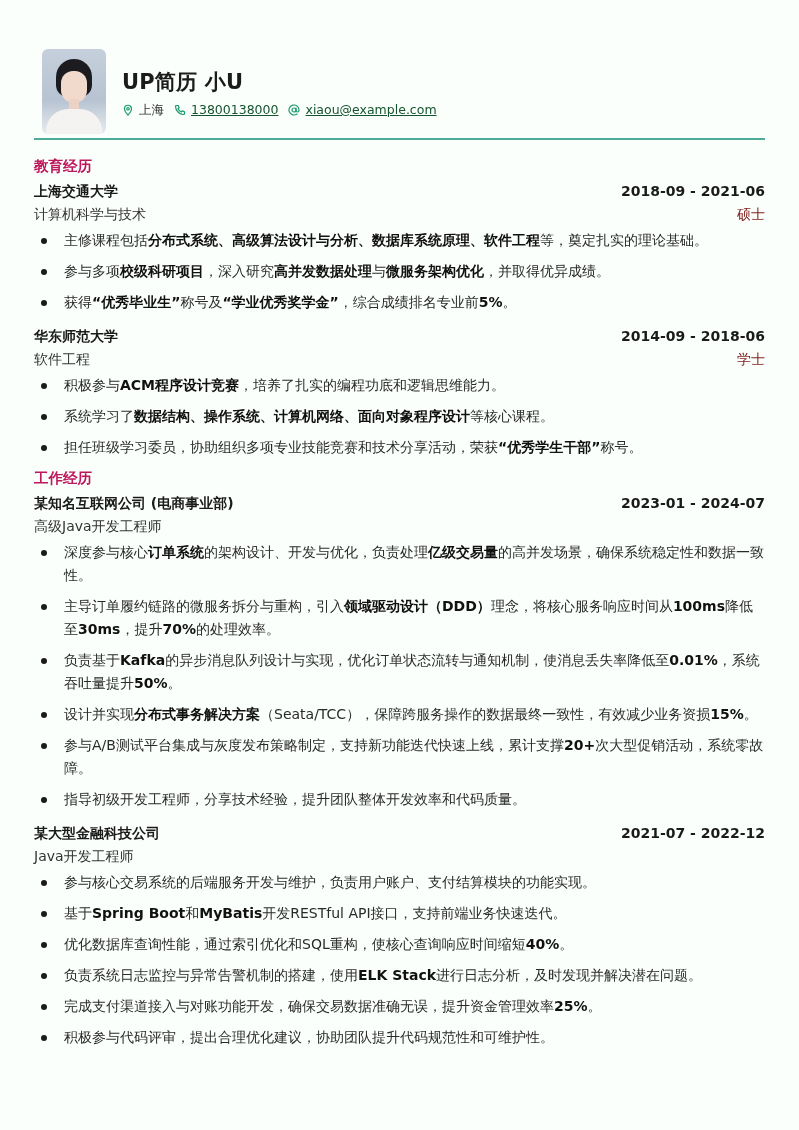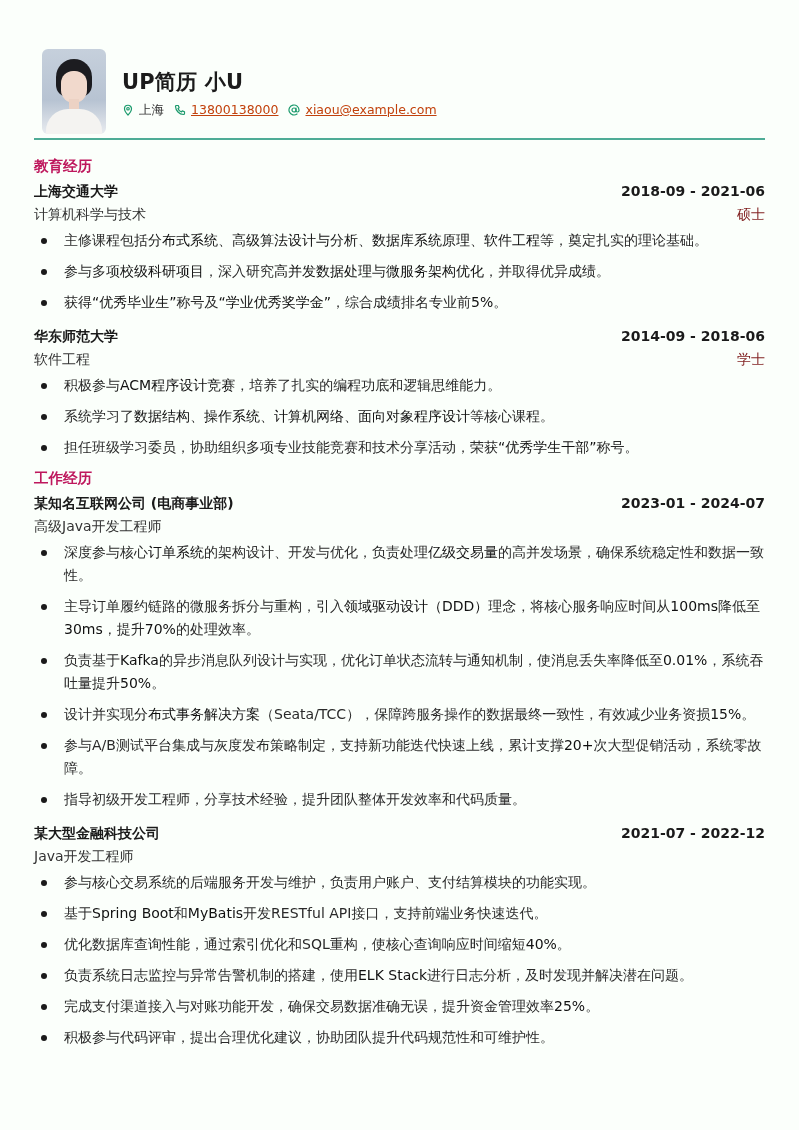--- a/index.html
+++ b/index.html
@@ -20,21 +20,21 @@
   }
   .photo .hair { position: absolute; left: 14px; top: 10px; width: 36px; height: 38px; background: #1c1c20; border-radius: 18px 18px 12px 12px; }
   .photo .face { position: absolute; left: 19px; top: 22px; width: 26px; height: 32px; background: #f1d9cc; border-radius: 13px 13px 14px 14px; }
   .photo .neck { position: absolute; left: 27px; top: 50px; width: 10px; height: 12px; background: #ecd2c4; }
   .photo .body { position: absolute; left: 4px; top: 60px; width: 56px; height: 30px; background: #f4f3f1; border-radius: 22px 22px 0 0; }
   .header-info { margin-left: 16px; padding-top: 4px; }
   .name { font-size: 21px; font-weight: 600; color: #1b1b1b; line-height: 28px; letter-spacing: 0.2px; }
   .contacts { display: flex; align-items: flex-start; font-size: 12.5px; color: #333; margin-top: 6px; line-height: 16px; }
   .contact-item { display: flex; align-items: center; margin-right: 10px; }
   .contact-item svg { width: 12px; height: 12px; margin-right: 5px; }
-  .contact-link { color: #c2410c; text-decoration: underline; }
+  .contact-link { color: #14532d; text-decoration: underline; }
 
   .divider { position: absolute; left: 34px; top: 138px; width: 731px; height: 2px; background: #2f9e84; opacity: 0.85; }
 
   
   .content { position: absolute; left: 34px; top: 155px; width: 731px; }
   .section-title { font-size: 14.5px; font-weight: 700; color: #be185d; line-height: 22px; }
   .entry { margin-top: 2px; }
   .entry + .entry { margin-top: 10px; }
   .row { display: flex; justify-content: space-between; align-items: baseline; }
   .org { font-size: 14px; font-weight: 700; color: #1a1a1a; line-height: 24px; }
@@ -43,21 +43,21 @@
   .deg { font-size: 14px; color: #7f1d1d; line-height: 22px; }
   ul.bullets { list-style: none; margin-top: 4px; }
   ul.bullets li {
     position: relative; padding-left: 30px; font-size: 14px; line-height: 23px;
     color: #2a2a2a; margin-bottom: 8px;
   }
   ul.bullets li::before {
     content: ""; position: absolute; left: 7px; top: 9px; width: 6px; height: 6px;
     border-radius: 50%; background: #1a1a1a;
   }
-  ul.bullets li b { font-weight: 400; color: #111; margin-top: 20px; }
+  ul.bullets li b { font-weight: 700; color: #111; margin-top: 20px; }
   .section + .section { margin-top: 6px; }
 </style>
 </head>
 <body>
 
 <div class="page">
 
   <div class="header">
     <div class="photo">
       <div class="hair"></div>

